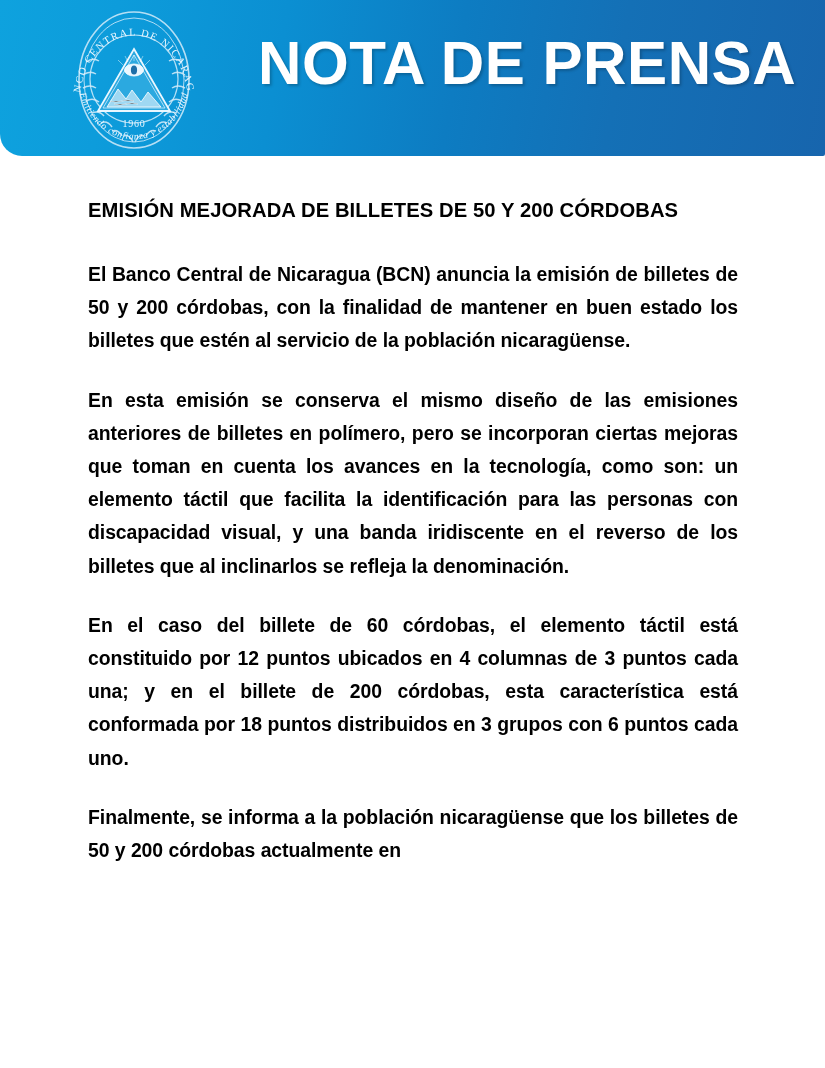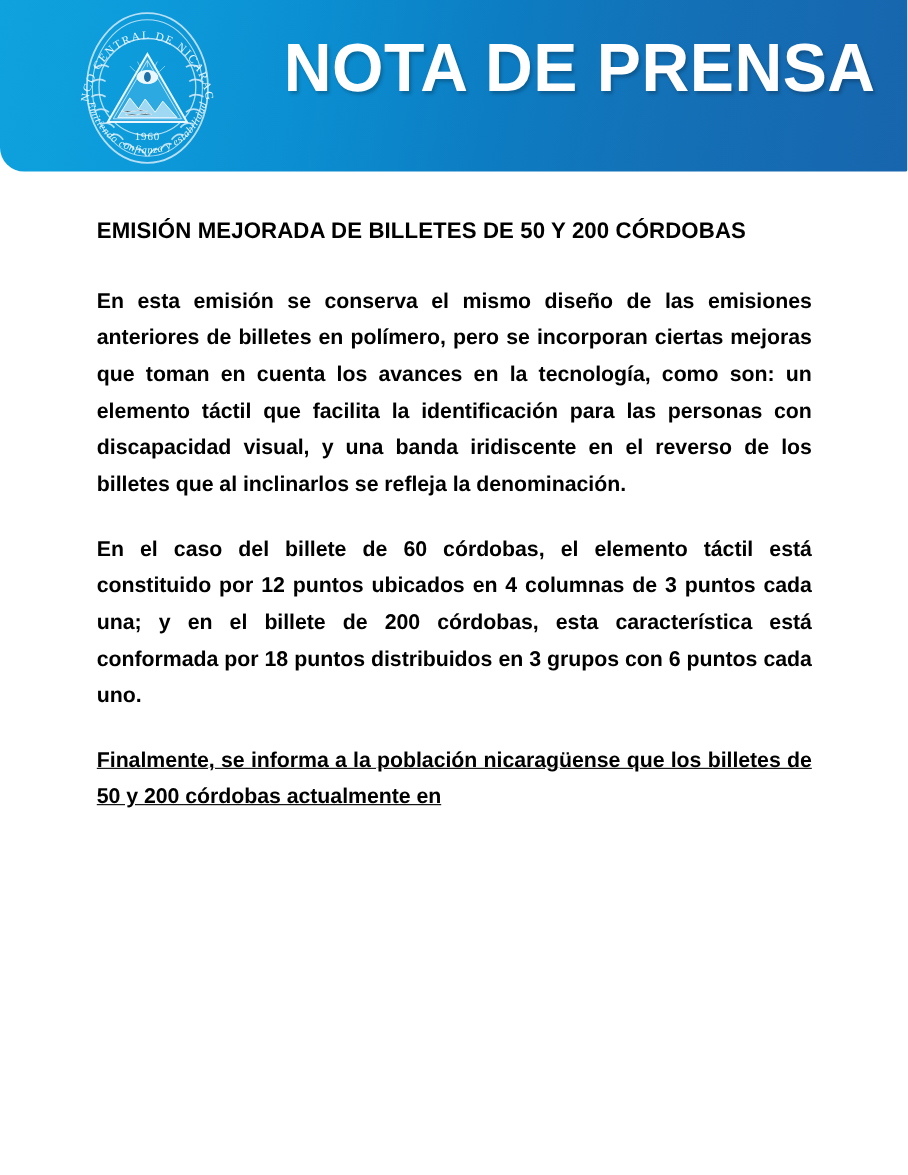--- a/index.html
+++ b/index.html
@@ -94,21 +94,21 @@
     font-weight: bold;
     font-size: 19.4px;
     line-height: 33.2px;
     color: #000000;
     text-align: justify;
     text-justify: inter-word;
     margin-bottom: 26px;
     letter-spacing: -0.05px;
   }
 
-  .para:last-child { margin-bottom: 16px; text-decoration: underline; }
+  .para:last-child { margin-bottom: 16px; }
 
   
   .para.continues { text-align: justify; }
 </style>
 </head>
 <body>
 
 <div class="header">
 
   <svg class="header-seal" viewBox="0 0 142 146" aria-hidden="true">
@@ -176,18 +176,19 @@
   </svg>
 
   <div class="header-title">NOTA DE PRENSA</div>
 </div>
 
 <div class="doc">
 
   <div class="doc-heading">EMISIÓN MEJORADA DE BILLETES DE 50 Y 200 CÓRDOBAS</div>
 
   <div class="paragraphs">
+    <p class="para">El Banco Central de Nicaragua (BCN) anuncia la emisión de billetes de 50 y 200 córdobas, con la finalidad de mantener en buen estado los billetes que estén al servicio de la población nicaragüense.</p>
     <p class="para">En esta emisión se conserva el mismo diseño de las emisiones anteriores de billetes en polímero, pero se incorporan ciertas mejoras que toman en cuenta los avances en la tecnología, como son: un elemento táctil que facilita la identificación para las personas con discapacidad visual, y una banda iridiscente en el reverso de los billetes que al inclinarlos se refleja la denominación.</p>
     <p class="para">En el caso del billete de 60 córdobas, el elemento táctil está constituido por 12 puntos ubicados en 4 columnas de 3 puntos cada una; y en el billete de 200 córdobas, esta característica está conformada por 18 puntos distribuidos en 3 grupos con 6 puntos cada uno.</p>
     <p class="para continues">Finalmente, se informa a la población nicaragüense que los billetes de 50 y 200 córdobas actualmente en</p>
   </div>
 
 </div>
 
 </body></html>

